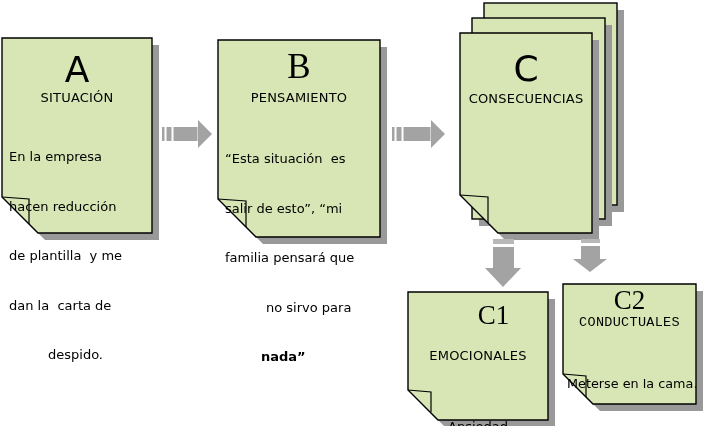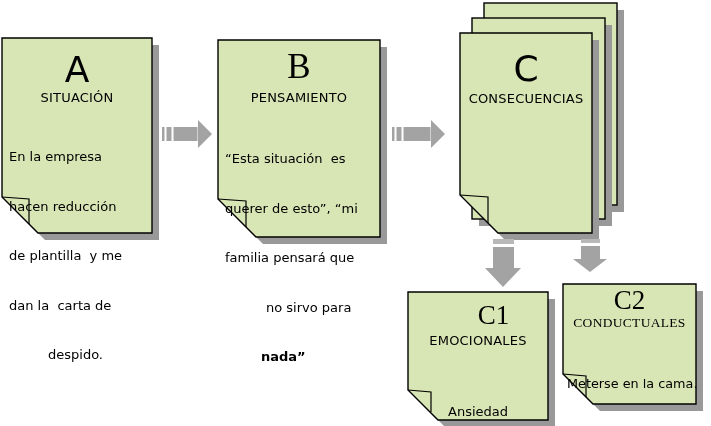--- a/index.html
+++ b/index.html
@@ -15,21 +15,21 @@
   .shadow       { fill: var(--shadow, #999999); }
   .sheet        { fill: var(--card-fill, #d8e5b4); stroke: var(--card-border, #000); stroke-width:1.4; }
   .flap         { fill:none; stroke: var(--card-border, #000); stroke-width:1.2; }
   .arrow-part   { fill: var(--arrow, #a3a3a3); }
   .arrow-stripe { fill: var(--arrow-stripe-light, #b8b8b8); }
 
   .card-text { position:absolute; text-align:center; line-height:1; }
   .letter-sans  { font-family:"DejaVu Sans", sans-serif;  font-size:36px; line-height:40px; }
   .letter-serif { font-family:"Liberation Serif", serif;  font-size:35px; line-height:38px; }
   .sub-sans  { font-family:"DejaVu Sans", sans-serif; font-size:13px; line-height:15px; letter-spacing:0.2px; }
-  .sub-serif { font-family:Liberation Serif, serif; font-size:13.5px; line-height:15px; letter-spacing:0.3px; }
+  .sub-serif { font-family:Liberation Mono, monospace; font-size:13.5px; line-height:15px; letter-spacing:0.3px; }
   .body { font-size:13px; line-height:16.5px; text-align:left; white-space:pre; }
   .bl { white-space:pre; }
 
   
   .ct-a { left:2px; top:38px; width:150px; }
   .ct-a .letter-sans { margin-top:12px; }
   .ct-a .body { margin-top:11px; padding-left:7px; }
   .ct-a .ind39 { margin-left:39px; }
   
   .ct-b { left:218px; top:40px; width:162px; }
@@ -38,21 +38,21 @@
   .ct-b .body { margin-top:13px; padding-left:7px; }
   .ct-b .ind41 { margin-left:41px; }
   .ct-b .ind36 { margin-left:36px;font-weight:bold; }
   
   .ct-c { left:460px; top:33px; width:132px; }
   .ct-c .letter-sans { margin-top:16px; }
   .ct-c .sub-sans { margin-top:2px; }
   
   .ct-c1 { left:408px; top:292px; width:140px; }
   .ct-c1 .letter-serif { font-size:27px; line-height:30px; margin-top:8px;padding-left:31px; }
-  .ct-c1 .sub-sans { margin-top:3px; }
+  .ct-c1 .sub-sans { margin-top:18px; }
   .ct-c1 .body { margin-top:21px; text-align:center; line-height:17px; }
   
   .ct-c2 { left:563px; top:284px; width:133px; }
   .ct-c2 .letter-serif { font-size:27px; line-height:28px; margin-top:2px; }
   .ct-c2 .sub-serif { margin-top:1px; }
   .ct-c2 .body { margin-top:14px; padding-left:4px; font-size:12.8px; line-height:16px; }
 </style>
 </head>
 <body>
 
@@ -123,21 +123,21 @@
       <div class="bl">dan la  carta de</div>
       <div class="bl ind39">despido.</div>
     </div>
   </div>
 
   <div class="card-text ct-b">
     <div class="letter-serif">B</div>
     <div class="sub-sans">PENSAMIENTO</div>
     <div class="body">
       <div class="bl">“Esta situación  es</div>
-      <div class="bl">querer de esto”, “mi</div>
+      <div class="bl">salir de esto”, “mi</div>
       <div class="bl">familia pensará que</div>
       <div class="bl ind41">no sirvo para</div>
       <div class="bl ind36">nada”</div>
     </div>
   </div>
 
   <div class="card-text ct-c">
     <div class="letter-sans">C</div>
     <div class="sub-sans">CONSECUENCIAS</div>
   </div>

